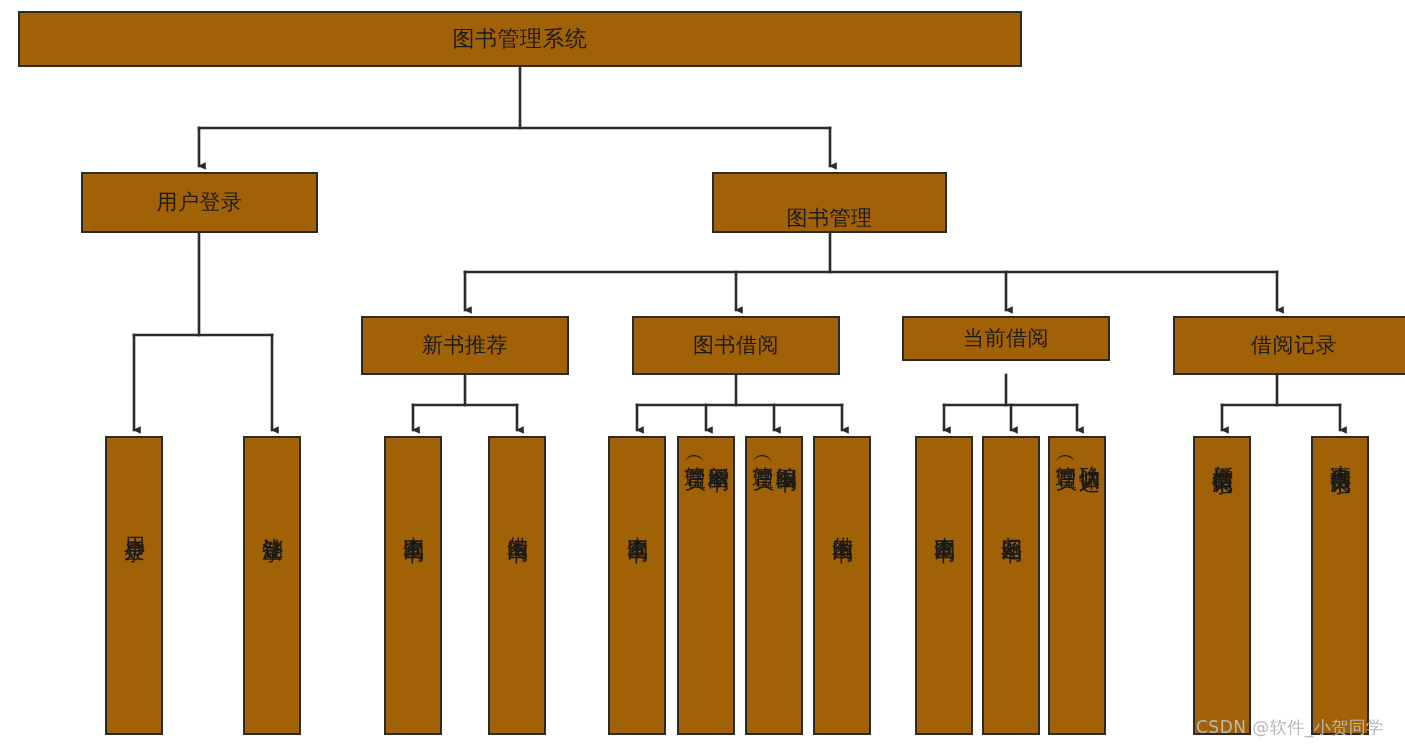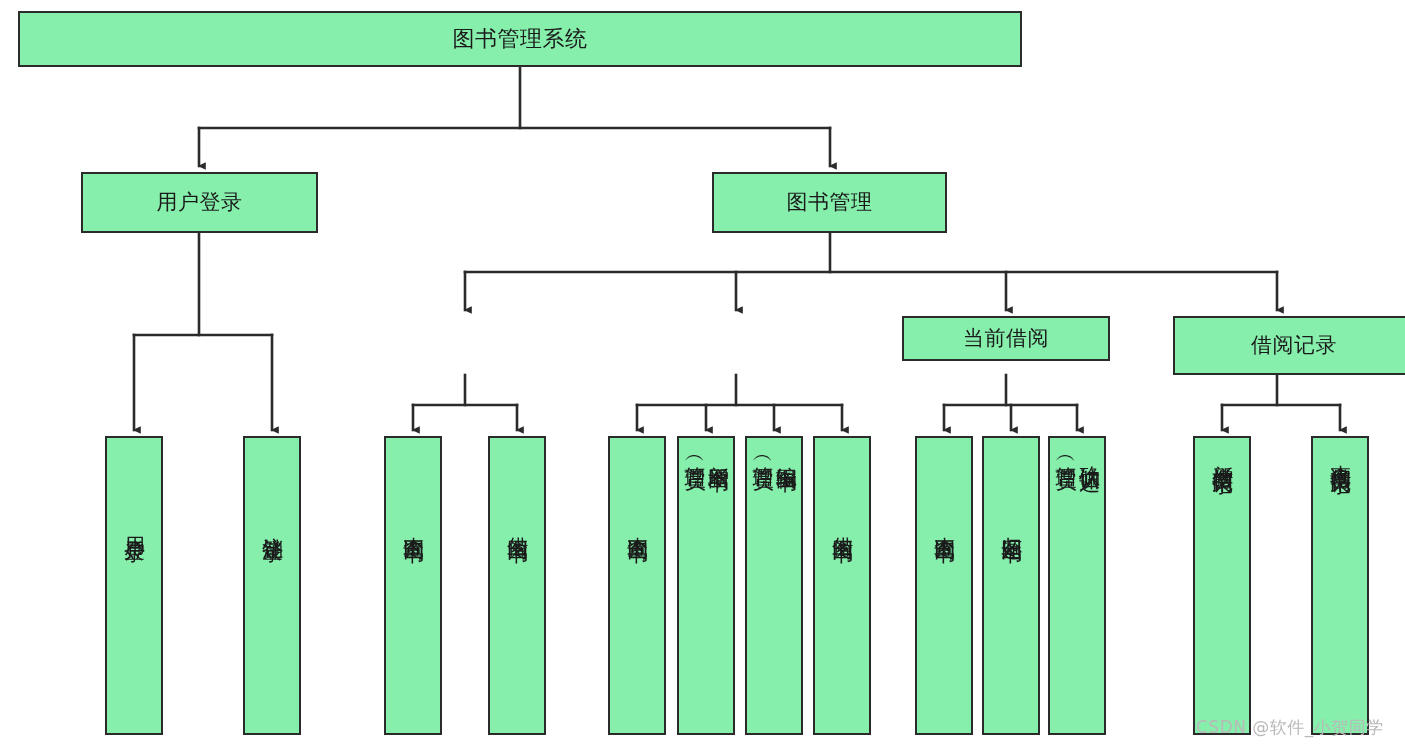--- a/index.html
+++ b/index.html
@@ -23,21 +23,21 @@
     left: 0;
     top: 0;
     width: 1405px;
     height: 747px;
     pointer-events: none;
   }
   .node {
     position: absolute;
     box-sizing: border-box;
     border: 2.5px solid #2b2b2b;
-    background: #86efac;
+    background: #a16207;
     display: flex;
     align-items: center;
     justify-content: center;
     color: #1a1a1a;
   }
   .node .label {
     display: block;
     text-align: center;
     line-height: 1.18;
     white-space: nowrap;
@@ -137,24 +137,30 @@
     </g>
   </svg>
 
   <div class="node horiz root" style="left:18px; top:11px; width:1004px; height:56px;">
     <span class="label">图书管理系统</span>
   </div>
 
   <div class="node horiz" style="left:81px; top:172px; width:237px; height:61px;">
     <span class="label">用户登录</span>
   </div>
-  <div class="node horiz" style="left:712px; top:172px; width:235px; height:61px;">
+  <div class="node horiz" style="left:712px; top:172px; width:235px; height:61px;align-items:flex-end;">
     <span class="label">图书管理</span>
   </div>
 
+  <div class="node horiz" style="left:361px; top:316px; width:208px; height:59px;">
+    <span class="label">新书推荐</span>
+  </div>
+  <div class="node horiz" style="left:632px; top:316px; width:208px; height:59px;">
+    <span class="label">图书借阅</span>
+  </div>
   <div class="node horiz" style="left:902px; top:316px; width:208px; height:45px;">
     <span class="label">当前借阅</span>
   </div>
   <div class="node horiz" style="left:1173px; top:316px; width:242px; height:59px;">
     <span class="label">借阅记录</span>
   </div>
 
   <div class="node vert mid" style="left:105px; top:436px; width:58px; height:299px;">
     <span class="label">用户登录</span>
   </div>

